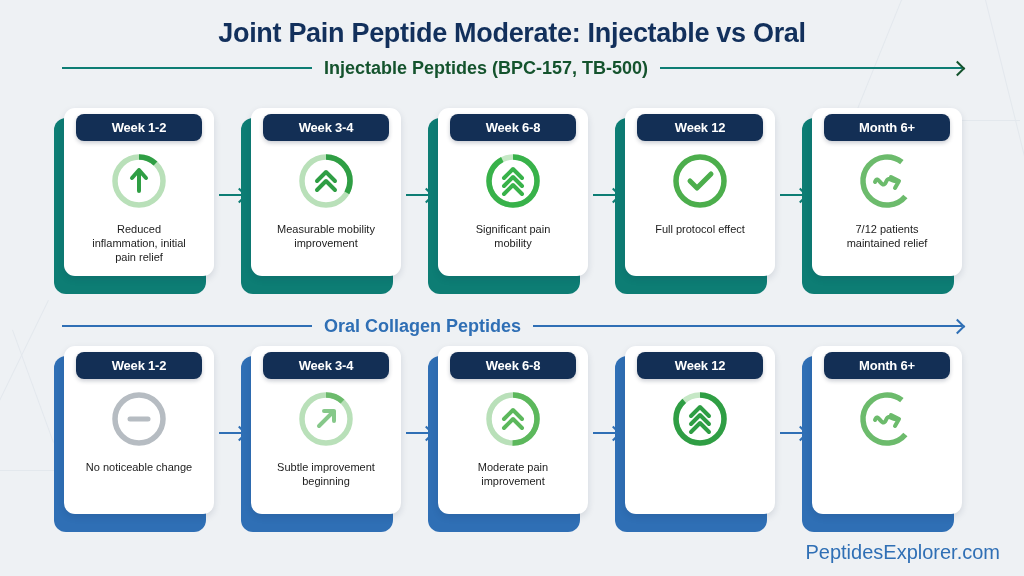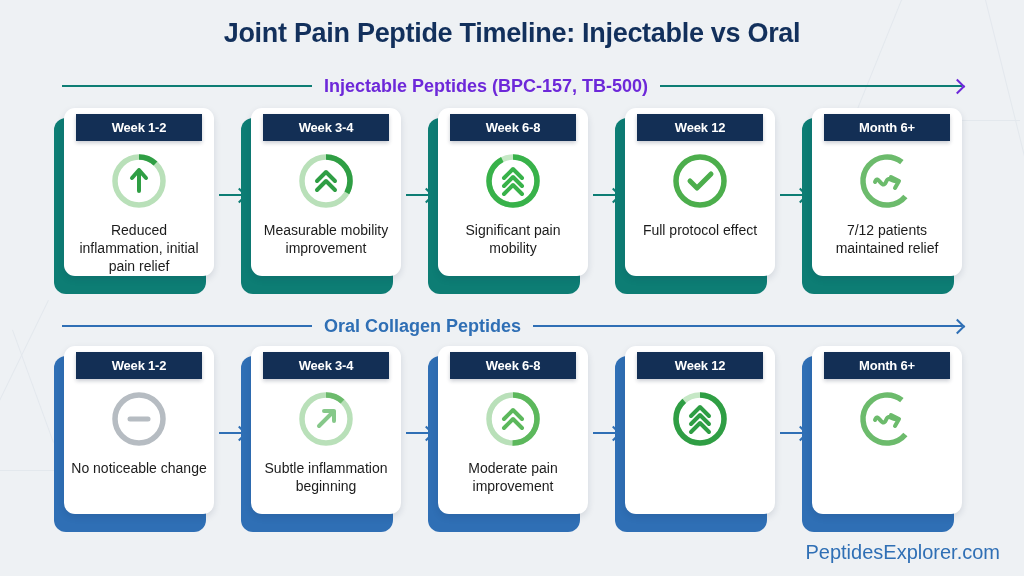--- a/index.html
+++ b/index.html
@@ -35,21 +35,21 @@
   .section-head .rule { flex:0 0 auto; height:2px; }
   .section-head .rule.left  { width:250px; }
   .section-head .rule.right { flex:1 1 auto; position:relative; }
   .section-head .rule.right::after {
     content:""; position:absolute; right:-1px; top:-4px;
     width:9px; height:9px; border-top:2px solid currentColor; border-right:2px solid currentColor;
     transform:rotate(45deg);
   }
   .section-head .label { font-size:18px; font-weight:bold; white-space:nowrap; }
 
-  #head-inj  { top:74px; color:#6d28d9; }
+  #head-inj  { top:56px; color:#14532d; }
   #head-inj .rule  { background:#0d7d74; }
   #head-oral { top:314px; color:#2f6fb5; }
   #head-oral .rule { background:#2f6fb5; }
 
   
   .row { position:absolute; left:62px; width:900px; height:186px; display:flex; align-items:flex-start; }
   #row-inj  { top:108px; }
   #row-oral { top:346px; }
 
   .step { position:relative; width:152px; flex:0 0 152px; height:186px; }
@@ -82,51 +82,51 @@
     background:#ffffff; border-radius:11px;
     box-shadow:0 3px 7px rgba(20,40,70,.13);
     display:flex; flex-direction:column; align-items:center;
   }
 
   .badge {
     margin-top:-0px; transform:translateY(6px);
     background:#132f55; color:#ffffff;
     font-size:13px; font-weight:bold;
     padding:6px 0; width:126px; text-align:center;
-    border-radius:0; letter-spacing:-0.2px;
+    border-radius:8px; letter-spacing:-0.2px;
     box-shadow:0 2px 4px rgba(10,25,50,.22);
   }
 
   .icon-wrap { margin-top:15px; width:62px; height:62px; }
   .icon-wrap svg { display:block; width:62px; height:62px; }
 
   .desc {
-    margin-top:10px; padding:0 5px;
-    font-size:14px; line-height:1.28; color:#1c1c1c;
+    margin-top:10px; padding:0 19px;
+    font-size:11px; line-height:1.28; color:#1c1c1c;
     text-align:center;
   }
 
   .footer {
     position:absolute; right:24px; bottom:12px;
     font-size:20px; color:#2f6fb5; font-weight:normal;
   }
 </style>
 </head>
 <body>
 
 <div class="bg-deco">
   <i class="l1"></i>
     <i class="l2"></i>
     <i class="l3"></i>
     <i class="l4"></i>
     <i class="l5"></i>
     <i class="l6"></i>
 </div>
 
-<div class="title">Joint Pain Peptide Timeline: Injectable vs Oral</div>
+<div class="title">Joint Pain Peptide Moderate: Injectable vs Oral</div>
 
 <div class="section-head" id="head-inj">
   <span class="rule left"></span>
   <span class="label">Injectable Peptides (BPC-157, TB-500)</span>
   <span class="rule right"></span>
 </div>
 
 <div class="row" id="row-inj">
     <div class="step">
       <div class="shadow-card"></div>
@@ -241,21 +241,21 @@
       <div class="shadow-card"></div>
        <div class="card">
          <div class="badge">Week 3-4</div>
          <div class="icon-wrap">
           <svg viewBox="0 0 62 62">
             <circle cx="31" cy="31" r="24" fill="none" stroke="#b9e0b9" stroke-width="5.5"></circle>
             <circle cx="31" cy="31" r="24" fill="none" stroke="#6cbb6c" stroke-width="5.5" stroke-linecap="butt" stroke-dasharray="18.09557368467721 132.70087368763285" transform="rotate(-90 31 31)"></circle>
             <path d="M24 38 L39 23 M39 23 L29 23 M39 23 L39 33" fill="none" stroke="#86c88a" stroke-width="4" stroke-linecap="round" stroke-linejoin="round"></path>
           </svg>
         </div>
-         <div class="desc">Subtle inflammation beginning</div>
+         <div class="desc">Subtle improvement beginning</div>
        </div>
     </div>
     <div class="conn">
       <span class="arrow"></span>
     </div>
     <div class="step">
       <div class="shadow-card"></div>
        <div class="card">
          <div class="badge">Week 6-8</div>
          <div class="icon-wrap">

